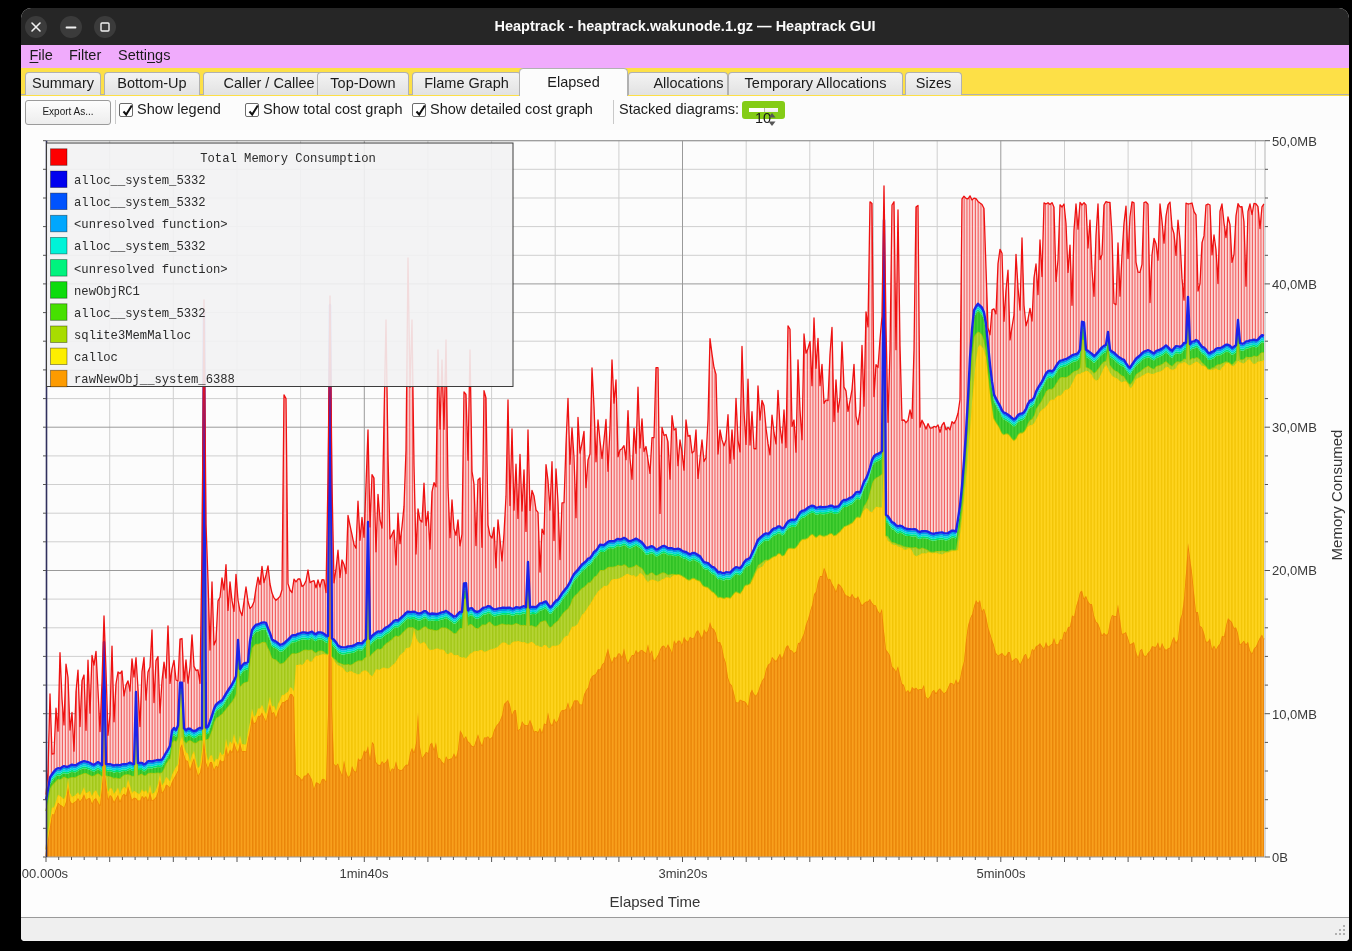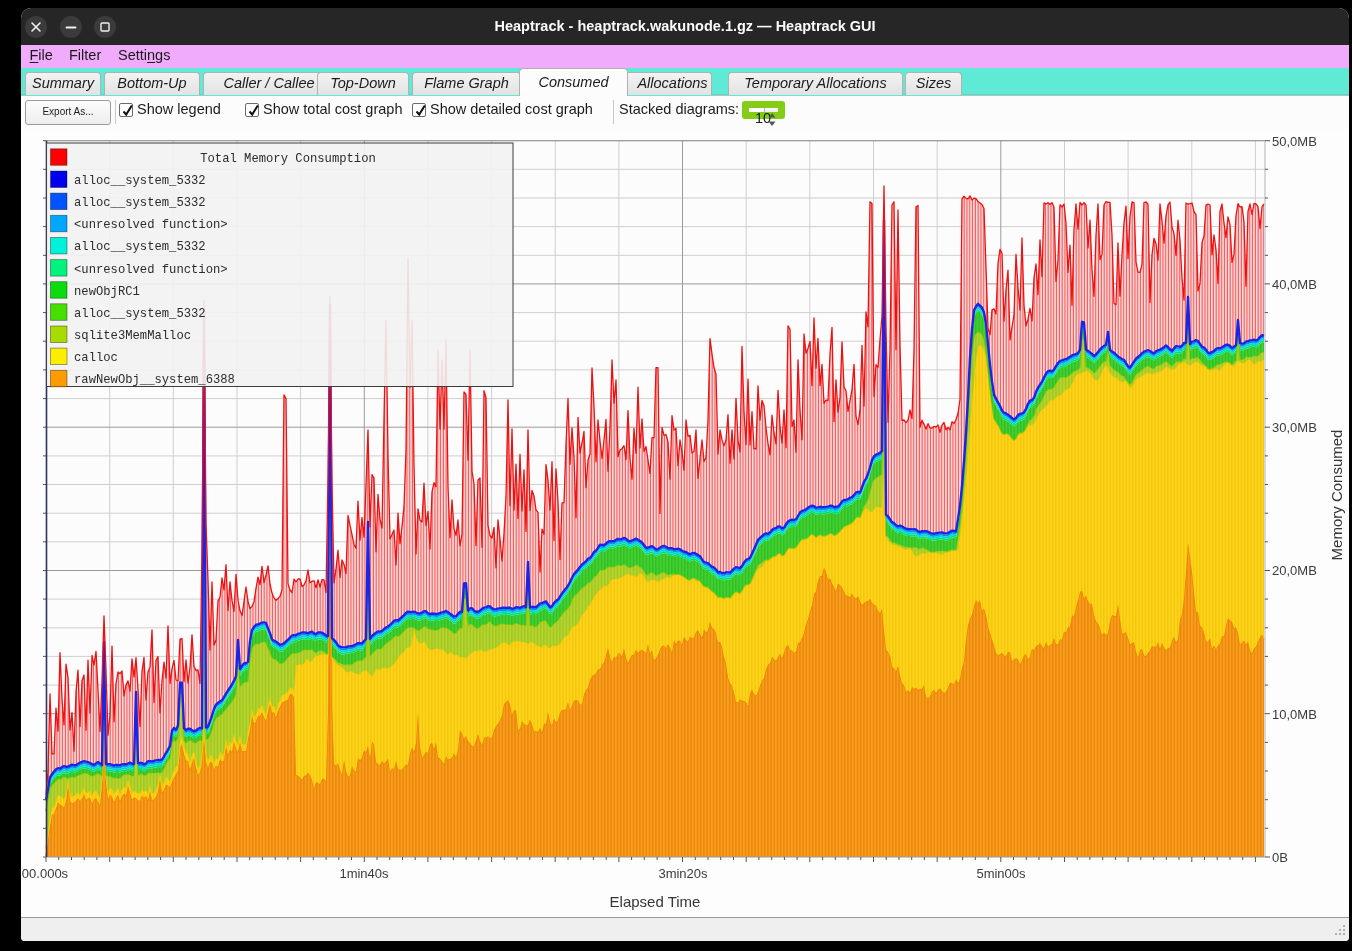--- a/index.html
+++ b/index.html
@@ -6,21 +6,21 @@
 #win { position:absolute; left:13px; top:8px; width:1328px; height:933px; background:#fcfcfc;
   border-radius:10px 10px 4px 4px; overflow:hidden;margin-left:8px; }
 #titlebar { position:absolute; left:0; top:0; width:100%; height:37px; background:#262626; }
 #titlebar .title { position:absolute; left:0; right:0; top:10px; text-align:center; color:#fbfbfb;
   font-size:14.5px; font-weight:bold; }
 .wbtn { position:absolute; top:7.5px; width:22px; height:22px; border-radius:50%; background:#3b3b3b; }
 .wbtn svg { position:absolute; left:0; top:0; }
 #menubar { position:absolute; left:0; top:37px; width:100%; height:23px; background:#f0abfc; font-size:14.5px; color:#1a1a1a; }
 #menubar span { position:absolute; top:2px; }
 #menubar u { text-decoration-thickness:1px; text-underline-offset:2px; }
-#tabrow { position:absolute; left:0; top:60px; width:100%; height:28px; background:#5eead4;font-style:italic; }
+#tabrow { position:absolute; left:0; top:60px; width:100%; height:28px; background:#fde047; }
 #tabrow .bline { position:absolute; left:0; bottom:1.5px; width:100%; height:1px; background:#b1b1b1; }
 .tab { position:absolute; top:4px; height:22.5px; background:linear-gradient(#f3f3f3,#e2e2e2);
   border:1px solid #b1b1b1; border-bottom:none; border-radius:4px 4px 0 0;
   font-size:14.5px; color:#1b1b1b; text-align:center; line-height:21px; }
 .tab.active { top:0; height:28px; background:#fcfcfc; line-height:26px; z-index:3; border-radius:4.5px 4.5px 0 0; }
 #toolbar { position:absolute; left:0; top:88px; width:100%; height:34px; background:#fcfcfc; font-size:14.5px; color:#1b1b1b; }
 #exportbtn { position:absolute; left:4px; top:4px; width:86px; height:25px; background:linear-gradient(#fdfdfd,#ededed);
   border:1px solid #9b9b9b; border-radius:3px; font-size:10px; color:#1b1b1b; text-align:center; line-height:22px; }
 .tsep { position:absolute; top:4px; width:1px; height:24px; background:#c9c9c9; }
 .cb { position:absolute; top:7px; width:14px; height:14px; background:#fff; border:1.2px solid #6b6b6b; border-radius:2px; }
@@ -57,22 +57,22 @@
     <span style="left:48px;">Filter</span>
     <span style="left:97px;">Setti<u>n</u>gs</span>
   </div>
   <div id="tabrow">
     <div class="bline"></div>
     <div class="tab" style="left:4px; width:76px;">Summary</div>
     <div class="tab" style="left:83px; width:96px;">Bottom-Up</div>
     <div class="tab" style="left:182px; width:132px;">Caller / Callee</div>
     <div class="tab" style="left:296px; width:92px;">Top-Down</div>
     <div class="tab" style="left:391px; width:109px;">Flame Graph</div>
-    <div class="tab active" style="left:498px; width:109px;">Consumed</div>
-    <div class="tab" style="left:591px; width:100px;padding-left:21px;">Allocations</div>
+    <div class="tab active" style="left:498px; width:109px;">Elapsed</div>
+    <div class="tab" style="left:607px; width:100px;padding-left:21px;">Allocations</div>
     <div class="tab" style="left:707px; width:175px;">Temporary Allocations</div>
     <div class="tab" style="left:884px; width:57px;">Sizes</div>
   </div>
   <div id="toolbar">
     <div id="exportbtn">Export As...</div>
     <div class="tsep" style="left:94px;"></div>
     <div class="cb" style="left:98px;">
         <svg width="13" height="17">
           <path d="M2.5 10.5 L5.2 13.5 L10.8 4.5" stroke="#111" stroke-width="2" fill="none"></path>
         </svg>

